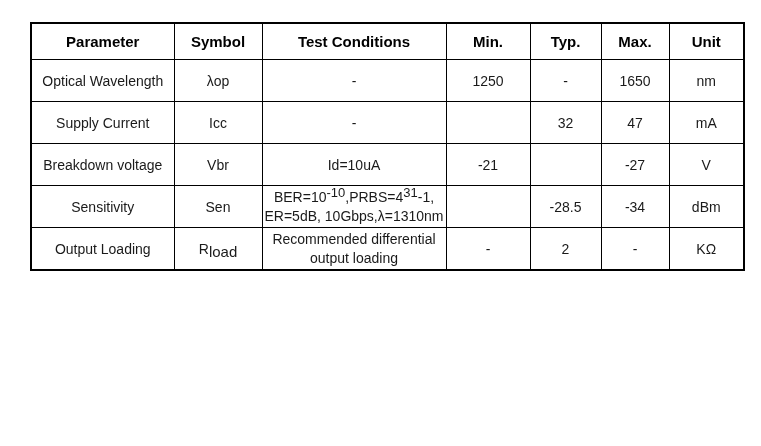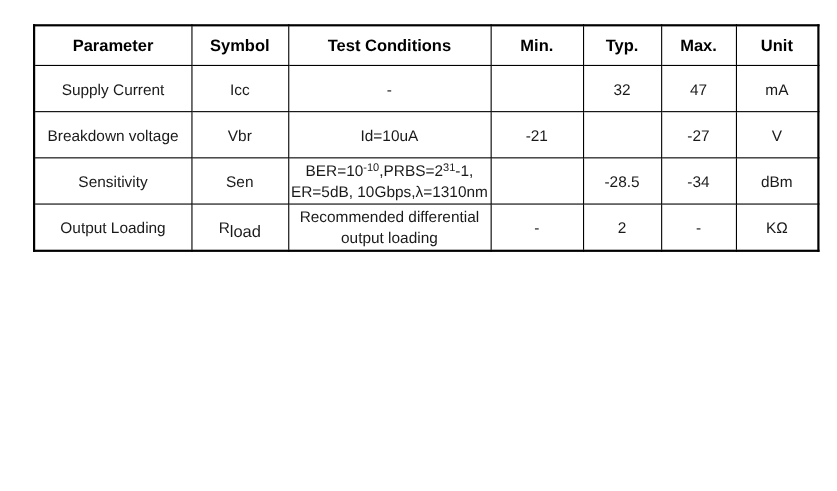--- a/index.html
+++ b/index.html
@@ -41,21 +41,21 @@
     font-size: 13px;
     line-height: 1.35;
     padding-top: 2px;
     padding-bottom: 2px;
   }
   .serif {
     font-family: "Liberation Serif", serif;
     font-size: 14px;
   }
   sup {
-    font-size: 10px;
+    font-size: 13px;
     line-height: 0;
     vertical-align: baseline;
     position: relative;
     top: -5px;
   }
   sub {
     font-size: 15px;
     line-height: 0;
     vertical-align: baseline;
     position: relative;
@@ -81,41 +81,50 @@
       <th>Symbol</th>
       <th>Test Conditions</th>
       <th>Min.</th>
       <th>Typ.</th>
       <th>Max.</th>
       <th>Unit</th>
     </tr>
   </thead>
   <tbody>
     <tr>
+      <td>Optical Wavelength</td>
+      <td>λop</td>
+      <td>-</td>
+      <td>1250</td>
+      <td>-</td>
+      <td>1650</td>
+      <td>nm</td>
+    </tr>
+    <tr>
       <td>Supply Current</td>
       <td>Icc</td>
       <td>-</td>
       <td></td>
       <td>32</td>
       <td>47</td>
       <td>mA</td>
     </tr>
     <tr>
       <td>Breakdown voltage</td>
       <td>Vbr</td>
       <td>Id=10uA</td>
       <td>-21</td>
       <td></td>
       <td>-27</td>
       <td>V</td>
     </tr>
     <tr>
       <td>Sensitivity</td>
       <td>Sen</td>
-      <td class="tc-two-line"><span>BER=10</span><sup>-10</sup><span>,PRBS=2</span><sup>31</sup><span>-1,</span><br><span>ER=5dB, 10Gbps,λ=1310nm</span></td>
+      <td class="tc-two-line"><span>BER=10</span><sup>-10</sup><span>,PRBS=4</span><sup>31</sup><span>-1,</span><br><span>ER=5dB, 10Gbps,λ=1310nm</span></td>
       <td></td>
       <td>-28.5</td>
       <td>-34</td>
       <td>dBm</td>
     </tr>
     <tr>
       <td>Output Loading</td>
       <td><span>R</span><sub>load</sub></td>
       <td class="tc-two-line"><span>Recommended differential</span><br><span>output loading</span></td>
       <td>-</td>

